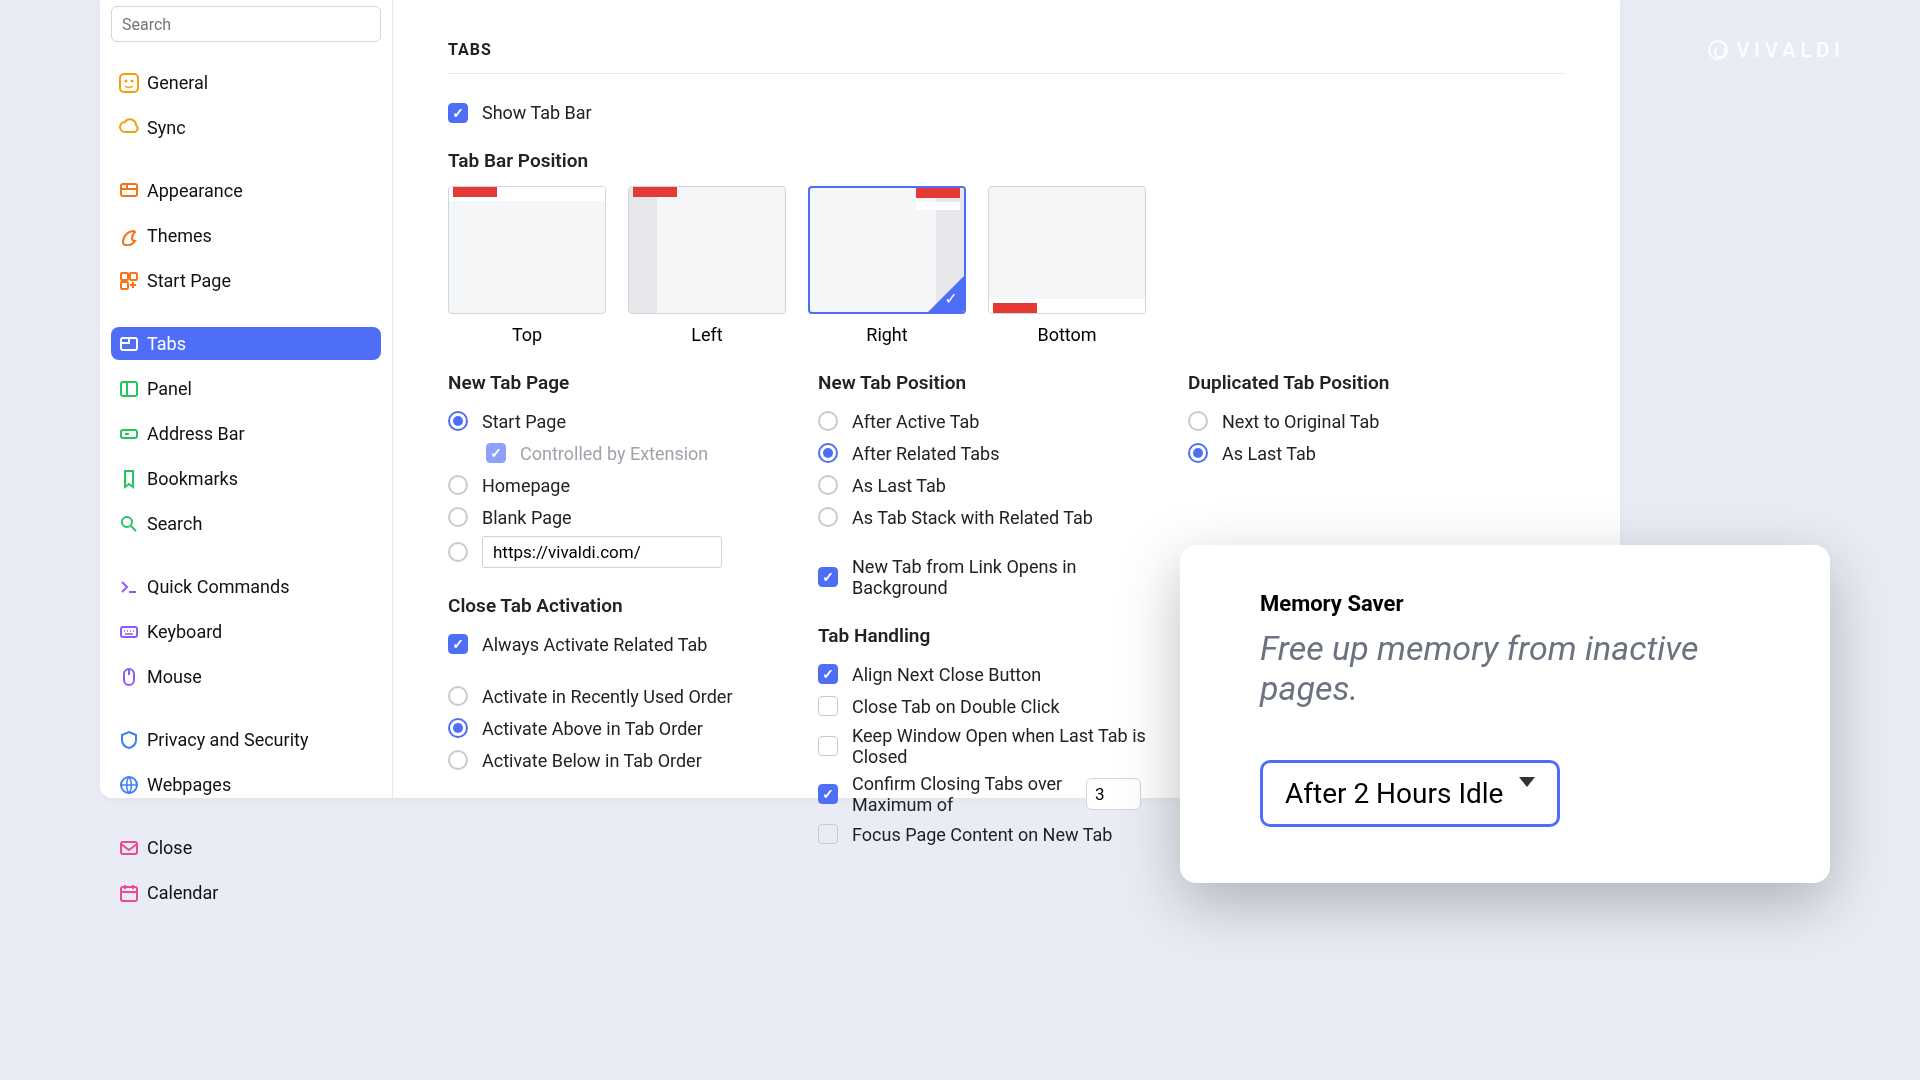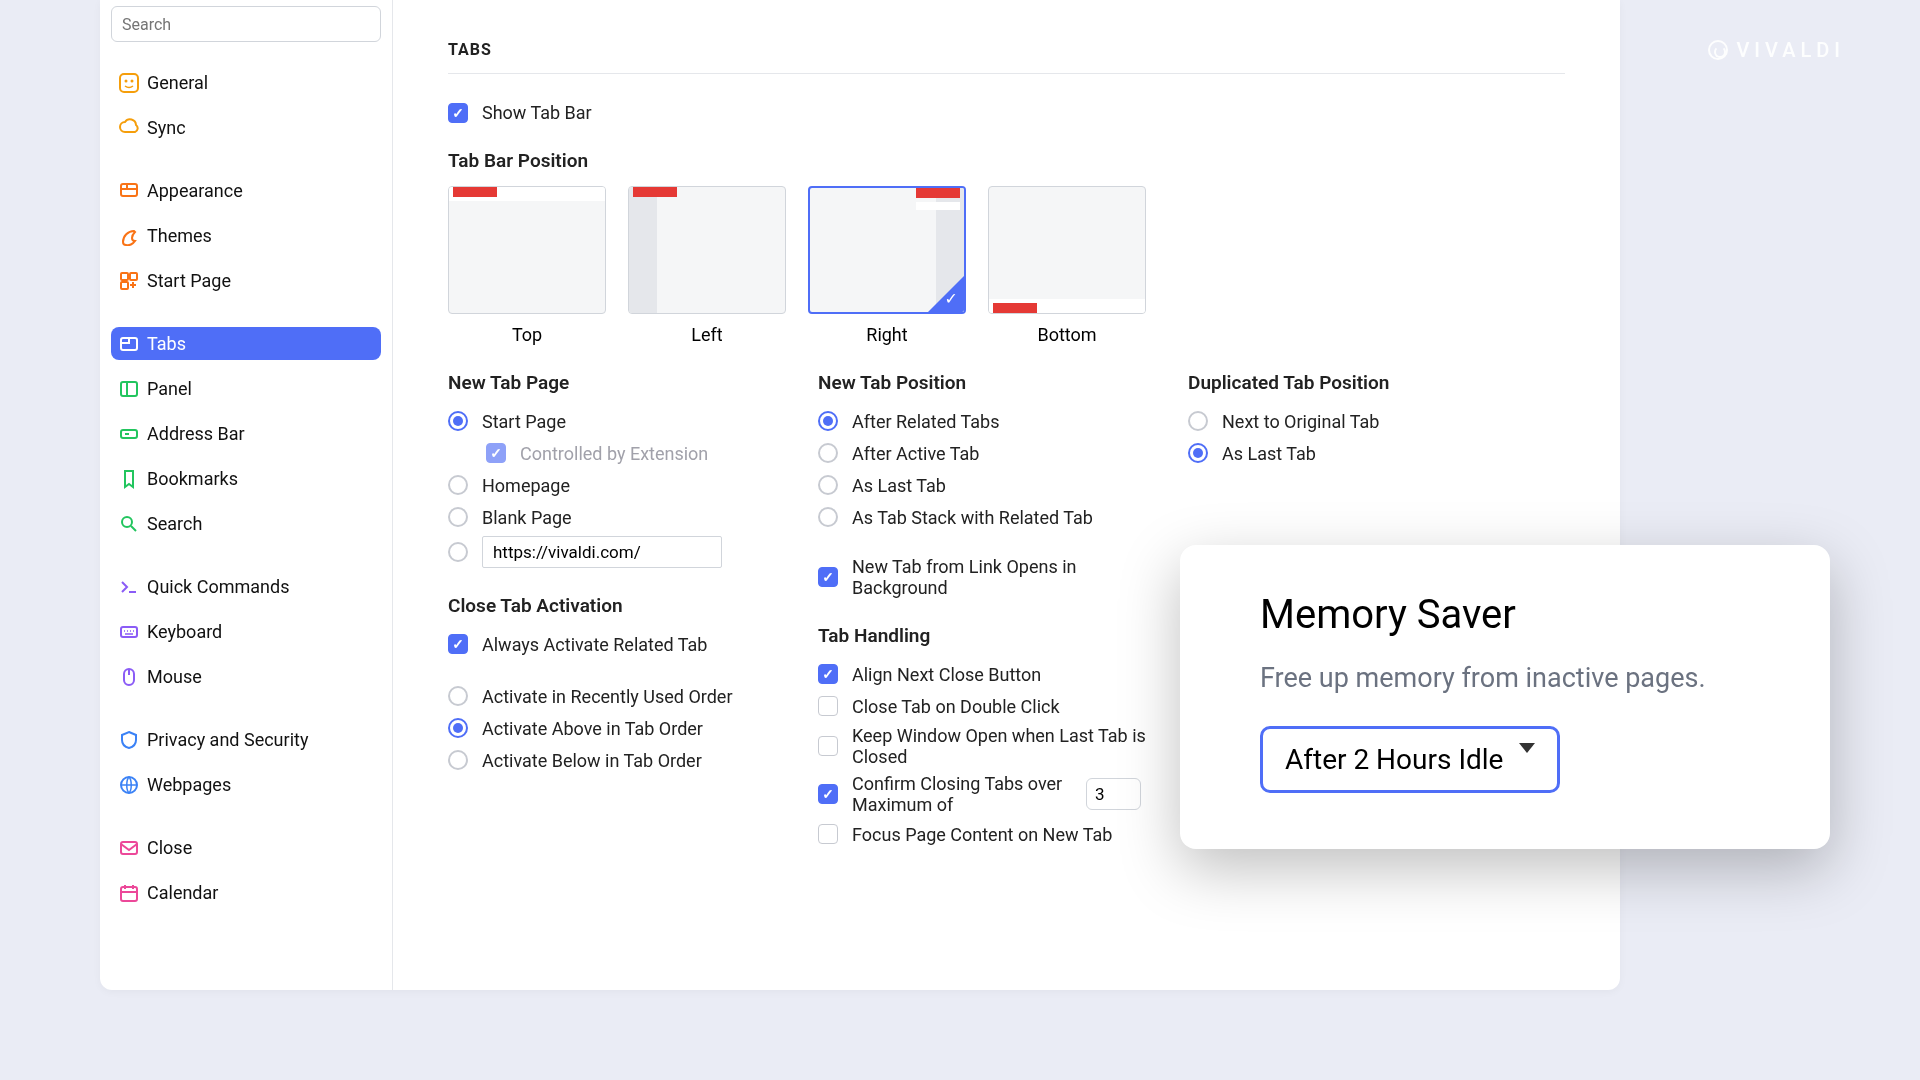--- a/index.html
+++ b/index.html
@@ -1,18 +1,18 @@
 <!DOCTYPE html>
 <html><head>
 <meta charset="utf-8">
 <style>
 * { box-sizing: border-box; margin: 0; padding: 0; font-family: -apple-system, BlinkMacSystemFont, "Segoe UI", Roboto, sans-serif; }
 body { background: #eaecf5; width: 1920px; height: 1080px; overflow: hidden; position: relative; }
 
-.window { position:absolute; top:0; left:100px; width:1520px; height:990px; background:#fff; border-radius:0 0 12px 12px; display:flex; box-shadow: 0 2px 8px rgba(0,0,0,0.04);}
+.window { position:absolute; top:0; left:100px; width:1520px; height:798px; background:#fff; border-radius:0 0 12px 12px; display:flex; box-shadow: 0 2px 8px rgba(0,0,0,0.04);}
 .sidebar { width:293px; border-right:1px solid #e5e7eb; padding:6px 11px 0 11px; }
 .search-input { width:100%; height:36px; border:1px solid #d1d5db; border-radius:6px; padding:0 10px; font-size:16px; color:#6b7280; background:#fff; margin-bottom:12px;}
 .nav-item { display:flex; align-items:center; gap:8px; padding:6px 8px; border-radius:8px; cursor:pointer; font-size:18px; color:#111;margin-top:12px;}
 .nav-item.active { background:#4f6ef7; color:#fff;}
 .nav-ic { width:20px; height:20px; display:inline-flex; align-items:center; justify-content:center; flex:0 0 20px;}
 .nav-group-gap { height:18px; }
 
 .content { flex:1; padding:40px 55px 0 55px; position:relative; }
 .section-title { font-size:16px; font-weight:700; letter-spacing:1px; color:#222; }
 .hr { border:none; border-top:1px solid #e5e7eb; margin:14px 0 28px 0;}
@@ -41,22 +41,22 @@
 .pos-check{ position:absolute; right:6px; bottom:4px; color:#fff; font-size:16px; z-index:2;}
 .pos-label{ margin-top:10px; font-size:18px;}
 .tabstrip{ position:absolute; background:#fff;}
 .tabact{ position:absolute; background:#e53935;}
 
 .logo { position:absolute; top:38px; right:75px; display:flex; align-items:center; gap:8px; color:#fff; opacity:0.95; font-size:20px; letter-spacing:5px; font-weight:500;}
 .logo-ic{ width:20px;height:20px;border:2px solid #fff;border-radius:50%; position:relative;}
 .logo-ic::after{content:"";position:absolute;left:4px;top:4px;width:8px;height:8px;border:2px solid #fff;border-top-color:transparent;border-radius:50%;}
 
 .popup{ position:absolute; left:1180px; top:545px; width:650px; background:#fff; border-radius:16px; box-shadow:0 20px 60px rgba(0,0,0,0.25); padding:46px 56px 56px 80px;}
-.popup h2{ font-size:40px; font-weight:400; margin-bottom:24px;}
-.popup p{ font-size:27px; color:#6b7280; margin-bottom:32px;}
+.popup h2{ font-size:22px; font-weight:700; margin-bottom:12px;}
+.popup p{ font-size:34px; color:#6b7280; margin-bottom:52px;font-style:italic;}
 .dropdown{ display:inline-flex; align-items:flex-start; gap:16px; border:3px solid #4f6ef7; border-radius:10px; padding:14px 22px; font-size:28px; cursor:pointer;}
 .dropdown .caret{ width:0;height:0;border-left:8px solid transparent;border-right:8px solid transparent;border-top:10px solid #333;}
 </style>
 </head>
 <body>
 
 <div class="logo">
   <span class="logo-ic"></span>
   <span>VIVALDI</span>
 </div>
@@ -305,26 +305,26 @@
           </div>
         <div class="opt-row">
             <span class="rb"></span>
             <span>Activate Below in Tab Order</span>
           </div>
       </div>
 
       <div class="col">
         <div class="sub-h">New Tab Position</div>
         <div class="opt-row">
+            <span class="rb"></span>
+            <span>After Active Tab</span>
+          </div>
+        <div class="opt-row">
             <span class="rb on"></span>
             <span>After Related Tabs</span>
-          </div>
-        <div class="opt-row">
-            <span class="rb"></span>
-            <span>After Active Tab</span>
           </div>
         <div class="opt-row">
             <span class="rb"></span>
             <span>As Last Tab</span>
           </div>
         <div class="opt-row">
             <span class="rb"></span>
             <span>As Tab Stack with Related Tab</span>
           </div>
         <div style="height:14px;"></div>

